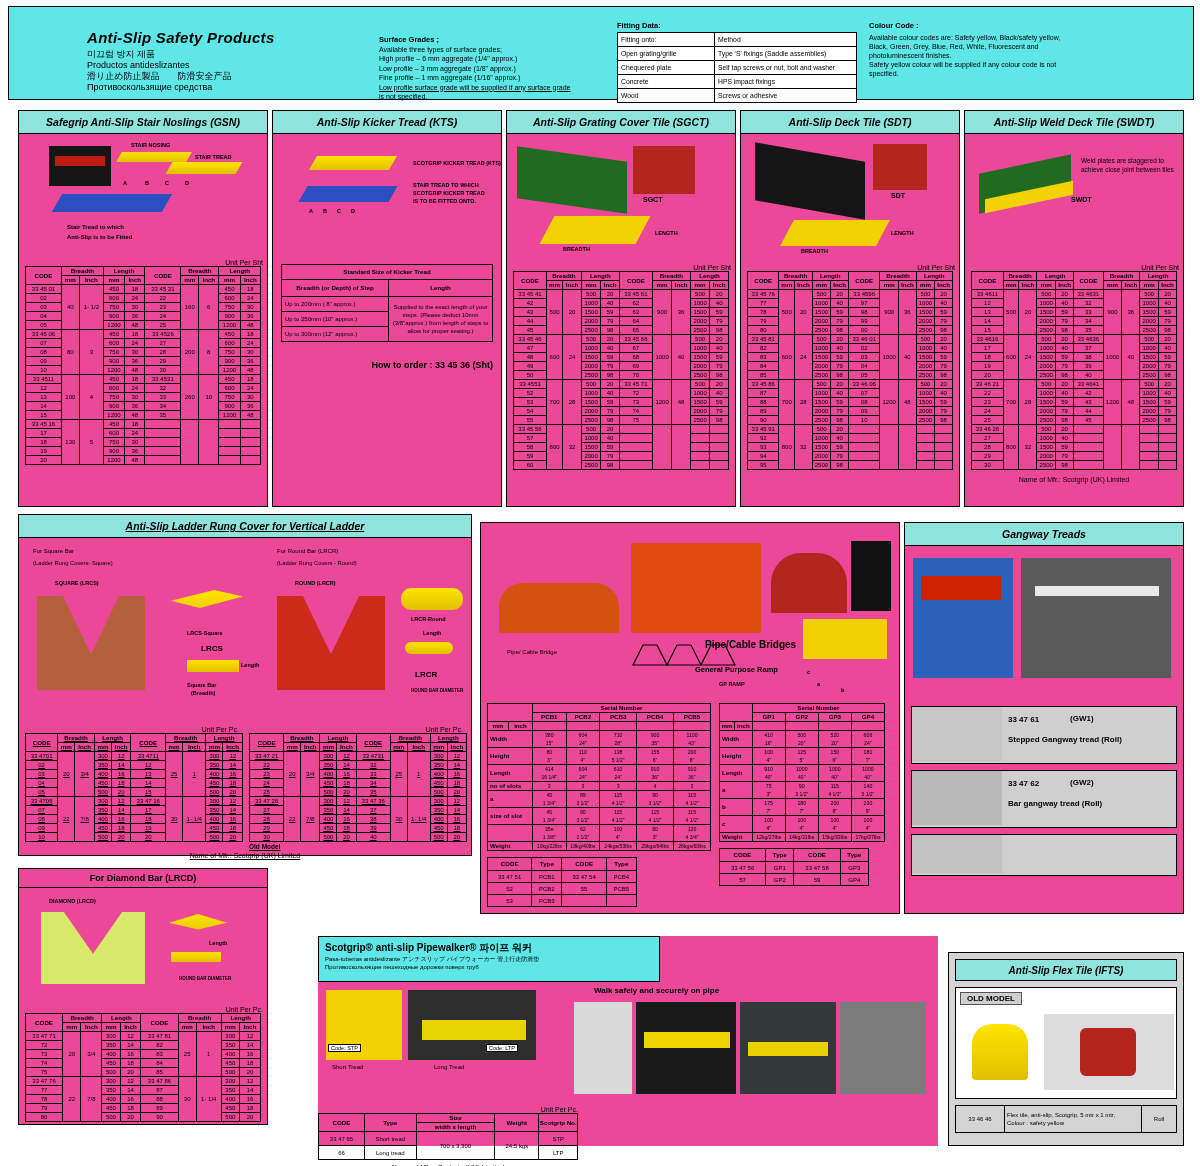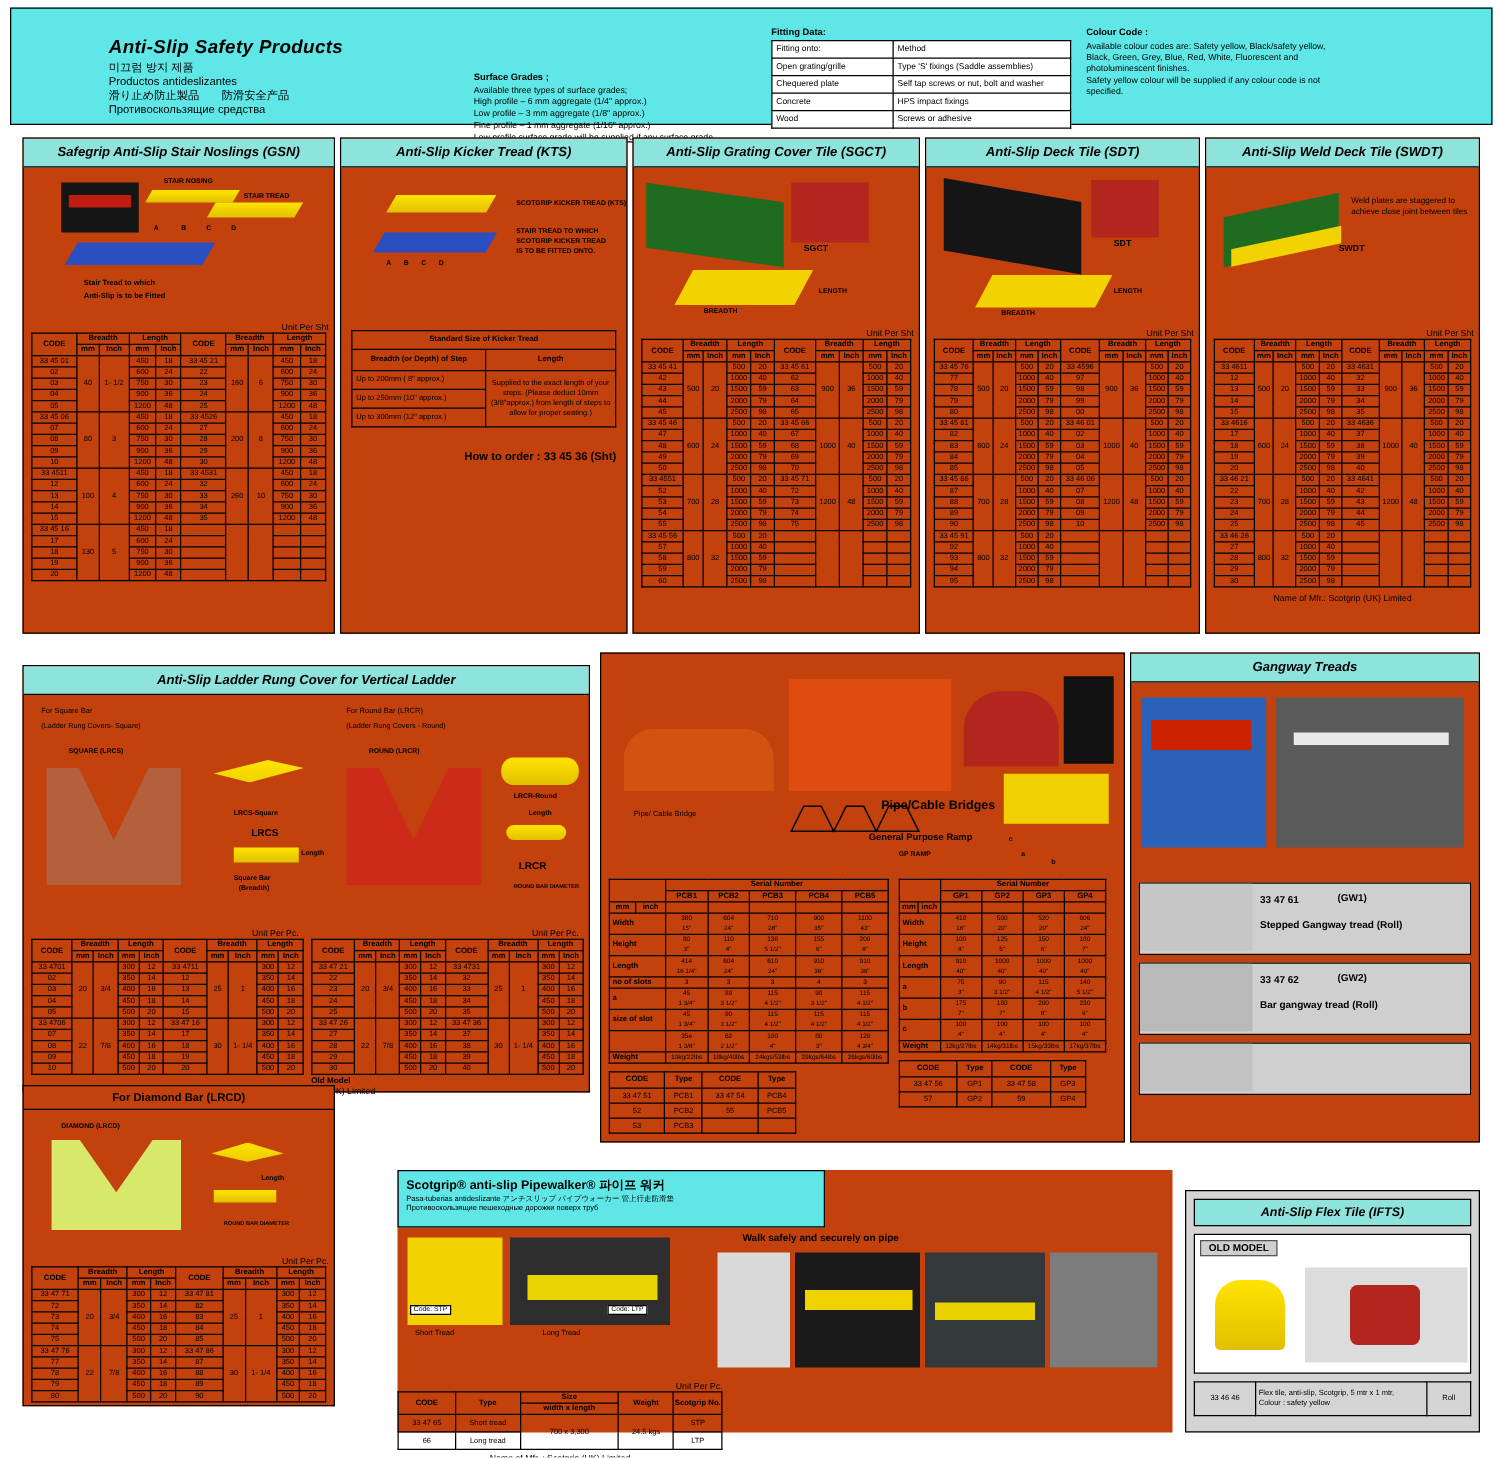--- a/index.html
+++ b/index.html
@@ -4,32 +4,32 @@
 <style>
   html,body{margin:0;padding:0;background:#fff;}
   body{width:1200px;height:1166px;font-family:"Liberation Sans",sans-serif;color:#000;position:relative;overflow:hidden;}
   .page{position:relative;width:1200px;height:1166px;}
 
   
   .header{position:absolute;left:8px;top:6px;width:1184px;height:92px;background:#5fe6e6;border:1px solid #000;}
   .hdr-title{position:absolute;left:78px;top:22px;font-size:15px;font-weight:bold;font-style:italic;letter-spacing:.3px;}
   .hdr-sub{position:absolute;left:78px;top:42px;font-size:9px;line-height:11px;}
   .hdr-sub div{white-space:nowrap;}
-  .grades{position:absolute;left:370px;top:28px;width:230px;font-size:7px;line-height:9.5px;margin-top:22px;}
+  .grades{position:absolute;left:370px;top:28px;width:230px;font-size:7px;line-height:9.5px;}
   .grades b{font-size:7.5px;}
   .u{text-decoration:underline;}
   .fitbox{position:absolute;left:608px;top:14px;width:240px;}
   .fitbox .cap{font-size:7.5px;font-weight:bold;margin-bottom:2px;}
   table.fit{border-collapse:collapse;width:240px;background:#fff;}
   table.fit td{border:1px solid #000;font-size:6.8px;padding:1px 3px;height:11px;}
   .colour{position:absolute;left:860px;top:14px;width:320px;font-size:7px;line-height:9px;}
   .colour .cap{font-weight:bold;font-size:7.5px;margin-bottom:3px;}
 
   
-  .panel{position:absolute;border:1px solid #000;background:#c2410c;}
+  .panel{position:absolute;border:1px solid #000;background:#ec4899;}
   .panel-title{height:22px;background:#8fe3dd;border-bottom:1px solid #000;display:flex;align-items:center;justify-content:center;}
   .panel-title span{font-size:10.5px;font-weight:bold;font-style:italic;}
   .unit{font-size:7px;text-align:right;padding-right:4px;}
   .mfr{font-size:7px;text-align:center;}
 
   
   table.dt{border-collapse:collapse;}
   table.dt td,table.dt th{border:1px solid #000;font-size:6px;text-align:center;padding:0;line-height:8px;font-weight:normal;}
   table.dt .hd{font-weight:bold;font-size:6.2px;}
   .codecell{font-weight:bold;font-size:6.4px;}
@@ -1017,21 +1017,21 @@
               <td class="codecell"></td>
               <td></td>
               <td></td>
             </tr>
           </tbody>
         </table>
     </div>
     <div class="mfr" style="margin-top:6px;">Name of Mfr.: Scotgrip (UK) Limited</div>
   </div>
 
-  <div class="panel" style="left:18px;top:532px;width:452px;height:340px;">
+  <div class="panel" style="left:18px;top:514px;width:452px;height:340px;text-decoration:underline;">
     <div class="panel-title">
         <span>Anti-Slip Ladder Rung Cover  for Vertical Ladder</span>
       </div>
     <div class="art" style="height:188px">
       <div class="smalltxt" style="position:absolute;left:14px;top:10px;">For Square Bar</div>
       <div style="position:absolute;left:14px;top:22px;font-size:5.8px;">(Ladder Rung Covers- Square)</div>
       <div class="lbl" style="left:36px;top:42px;">SQUARE (LRCS)</div>
       <div class="ph" style="left:18px;top:58px;width:108px;height:94px;background:#b4603c;clip-path:polygon(0 0,24% 0,50% 62%,76% 0,100% 0,100% 100%,0 100%);"></div>
       <div class="ph yellowbar" style="left:152px;top:52px;width:72px;height:36px;clip-path:polygon(0 30%,60% 0,100% 18%,40% 50%);"></div>
       <div class="lbl" style="left:168px;top:92px;">LRCS-Square</div>

